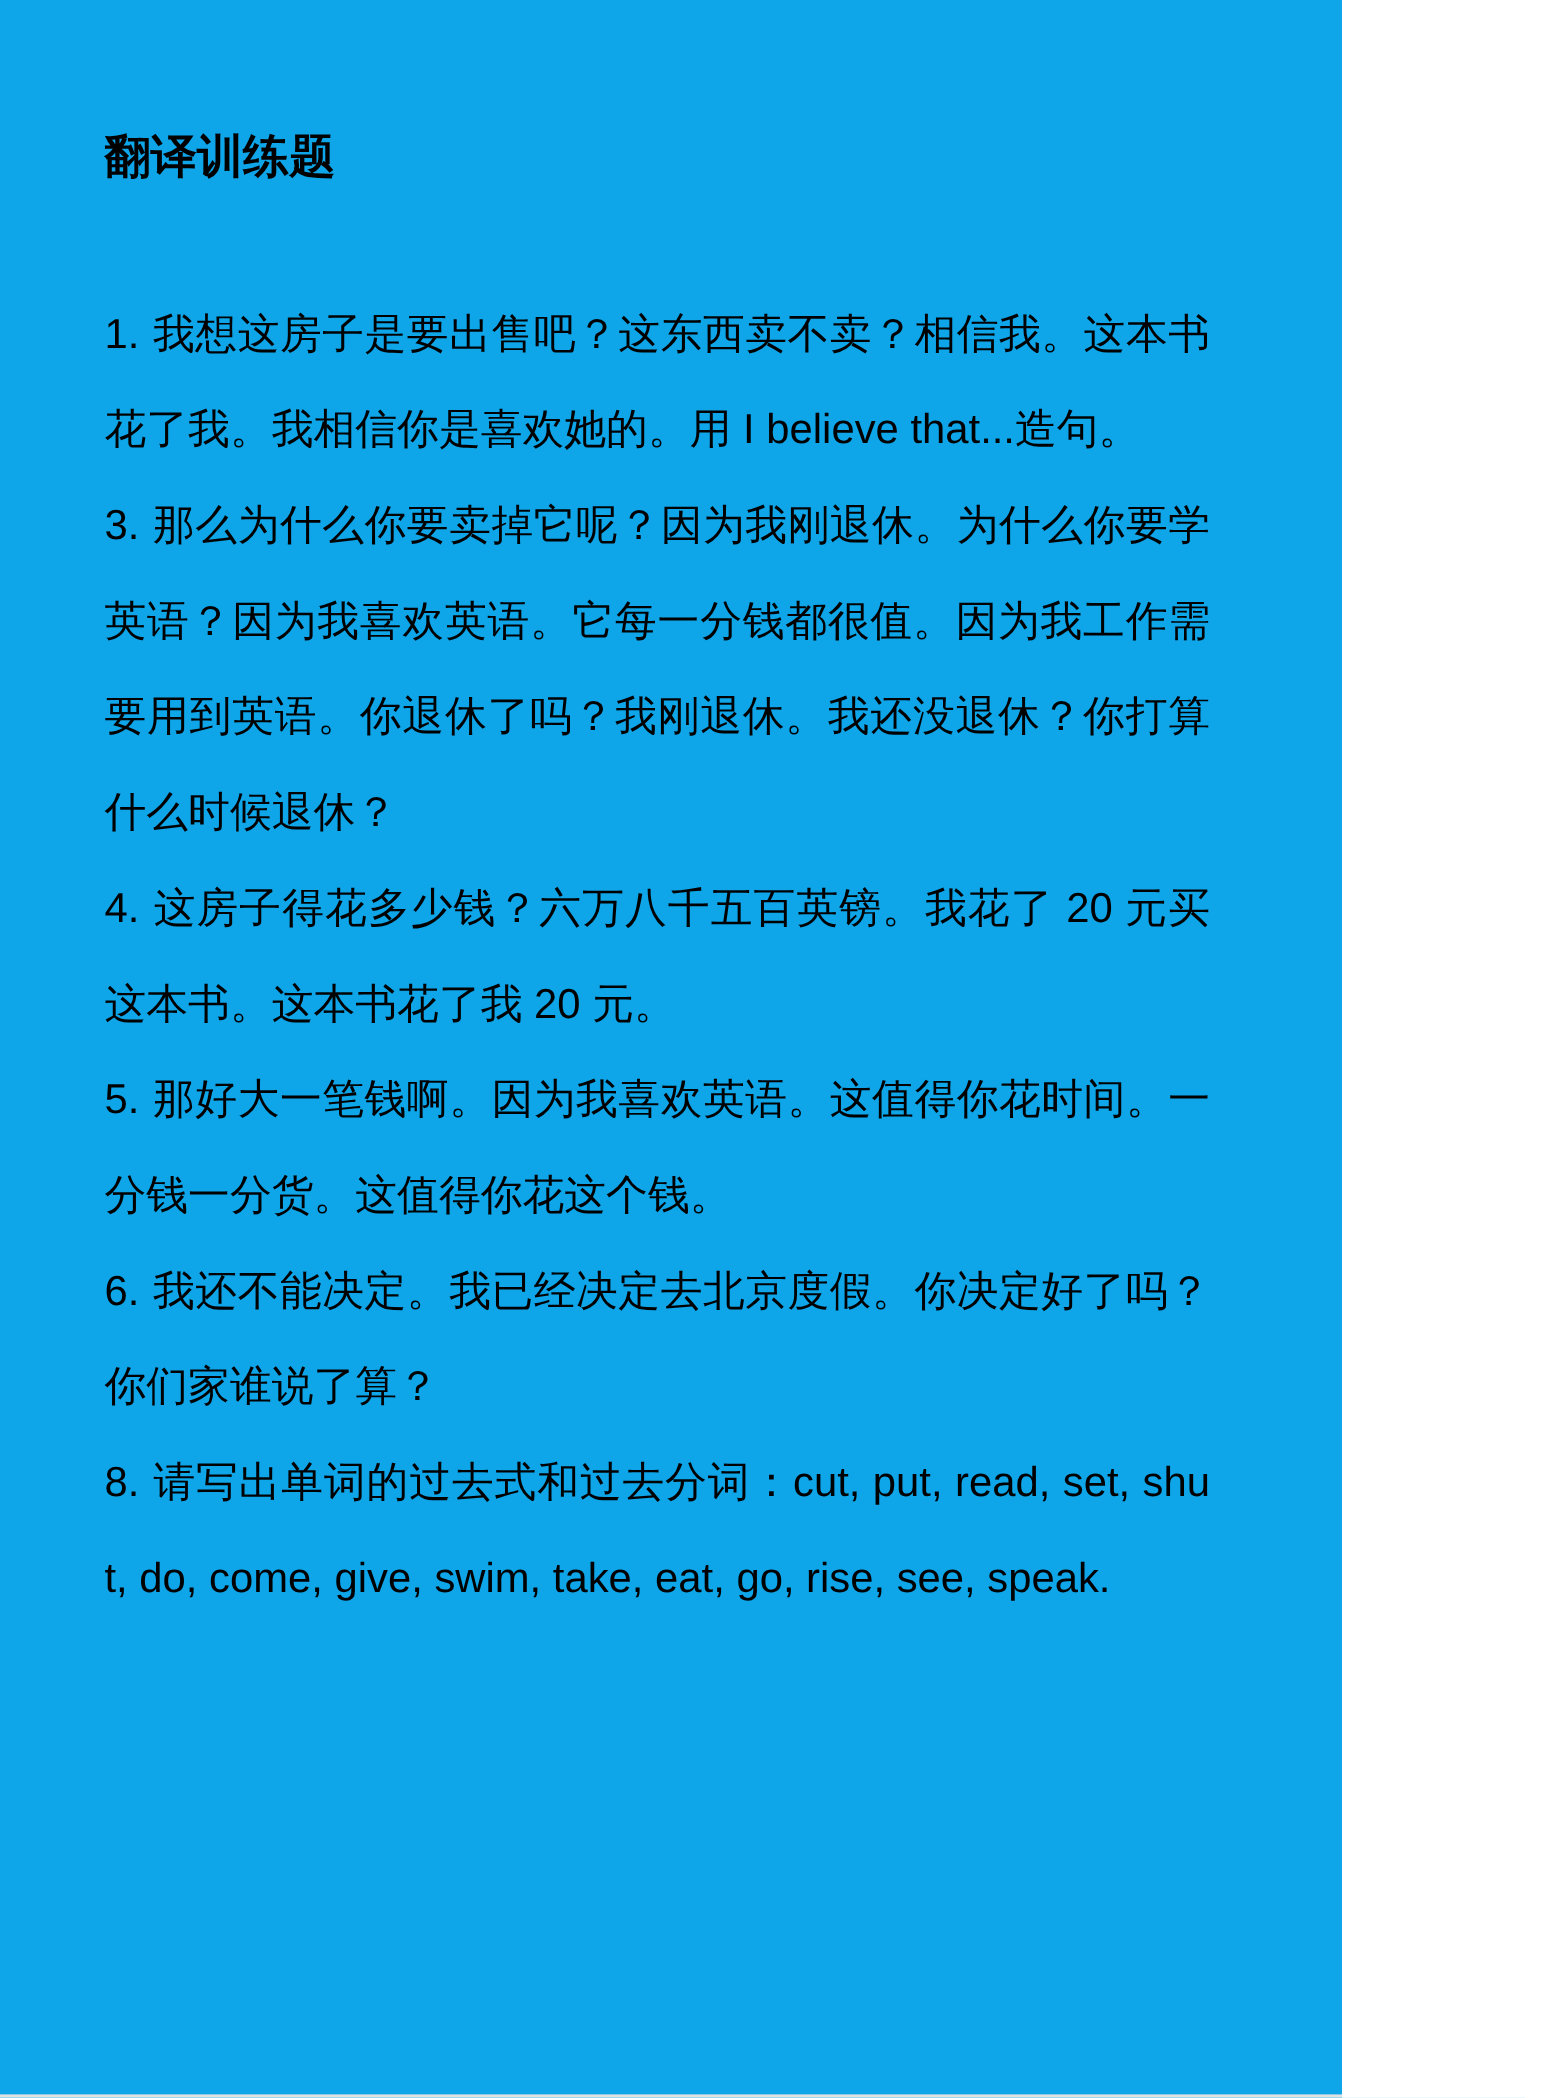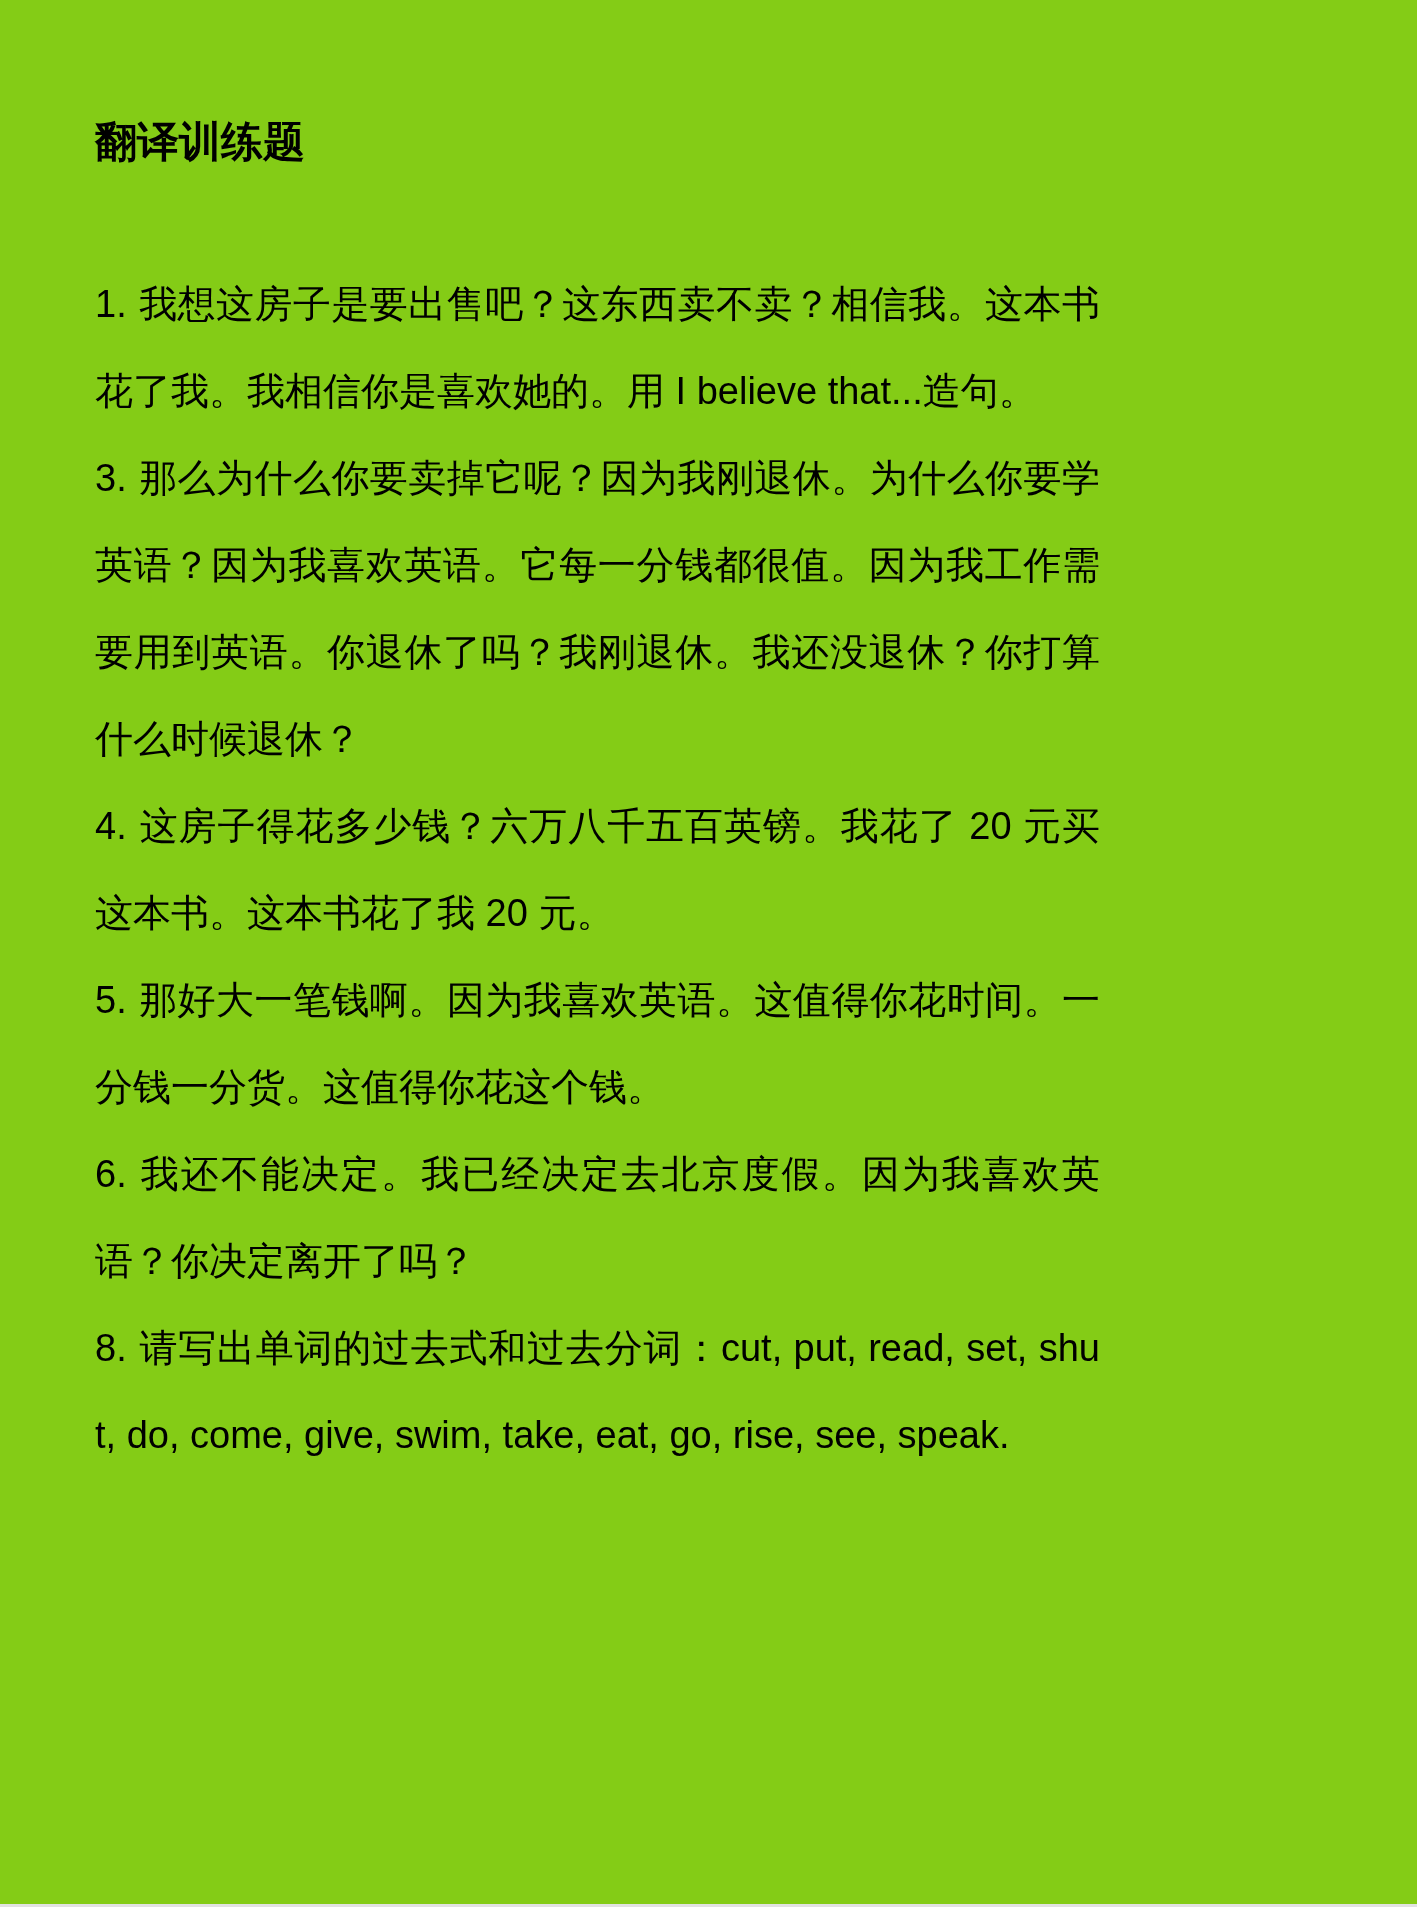--- a/index.html
+++ b/index.html
@@ -2,23 +2,23 @@
 <html><head>
 <meta charset="utf-8">
 <style>
   html, body {
     margin: 0;
     padding: 0;
     background: #ffffff;
   }
   .page {
     position: relative;
-    width: 1417px;
+    width: 1220px;
     height: 1907px;
-    background: #84cc16;
+    background: #0ea5e9;
     overflow: hidden;
     font-family: "Liberation Sans", "DejaVu Sans", sans-serif;
     color: #000000;
   }
   .content {
     position: absolute;
     left: 95px;
     top: 118px;
     width: 1005px;
   }
@@ -58,20 +58,20 @@
     <div class="items" id="items">
   <p class="item"><span class="num">1.</span><span class="txt">我想这房子是要出售吧？这东西卖不卖？相信我。这本书花了我。我相信你是喜欢她的。用 I believe that...造句。</span></p>
 
 
   <p class="item"><span class="num">3.</span><span class="txt">那么为什么你要卖掉它呢？因为我刚退休。为什么你要学英语？因为我喜欢英语。它每一分钱都很值。因为我工作需要用到英语。你退休了吗？我刚退休。我还没退休？你打算什么时候退休？</span></p>
 
   <p class="item"><span class="num">4.</span><span class="txt">这房子得花多少钱？六万八千五百英镑。我花了 20 元买这本书。这本书花了我 20 元。</span></p>
 
   <p class="item"><span class="num">5.</span><span class="txt">那好大一笔钱啊。因为我喜欢英语。这值得你花时间。一分钱一分货。这值得你花这个钱。</span></p>
 
-  <p class="item"><span class="num">6.</span><span class="txt">我还不能决定。我已经决定去北京度假。因为我喜欢英语？你决定离开了吗？</span></p>
+  <p class="item"><span class="num">6.</span><span class="txt">我还不能决定。我已经决定去北京度假。你决定好了吗？你们家谁说了算？</span></p>
 
 
   <p class="item"><span class="num">8.</span><span class="txt">请写出单词的过去式和过去分词：cut, put, read, set, shut, do, come, give, swim, take, eat, go, rise, see, speak.</span></p>
 </div>
   </div>
   <div class="page-bottom-edge"></div>
 </div>
 
 </body></html>

